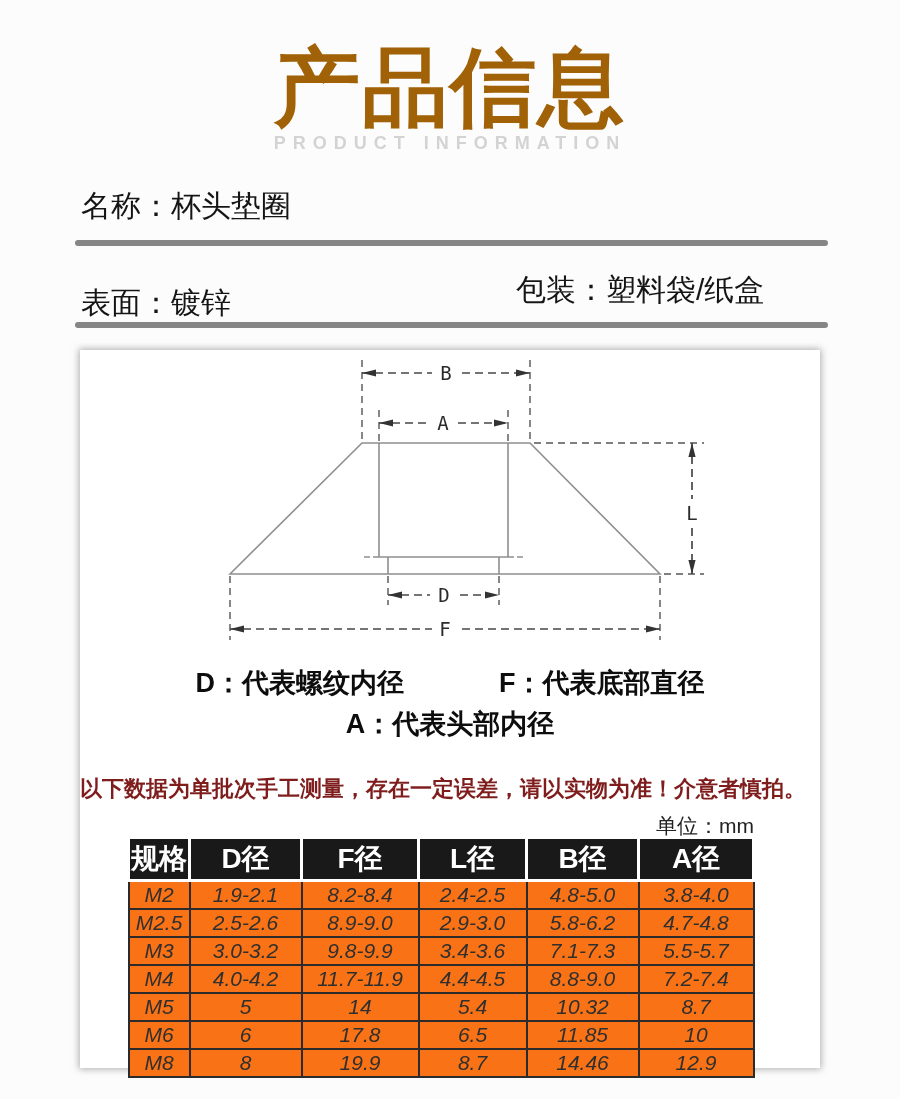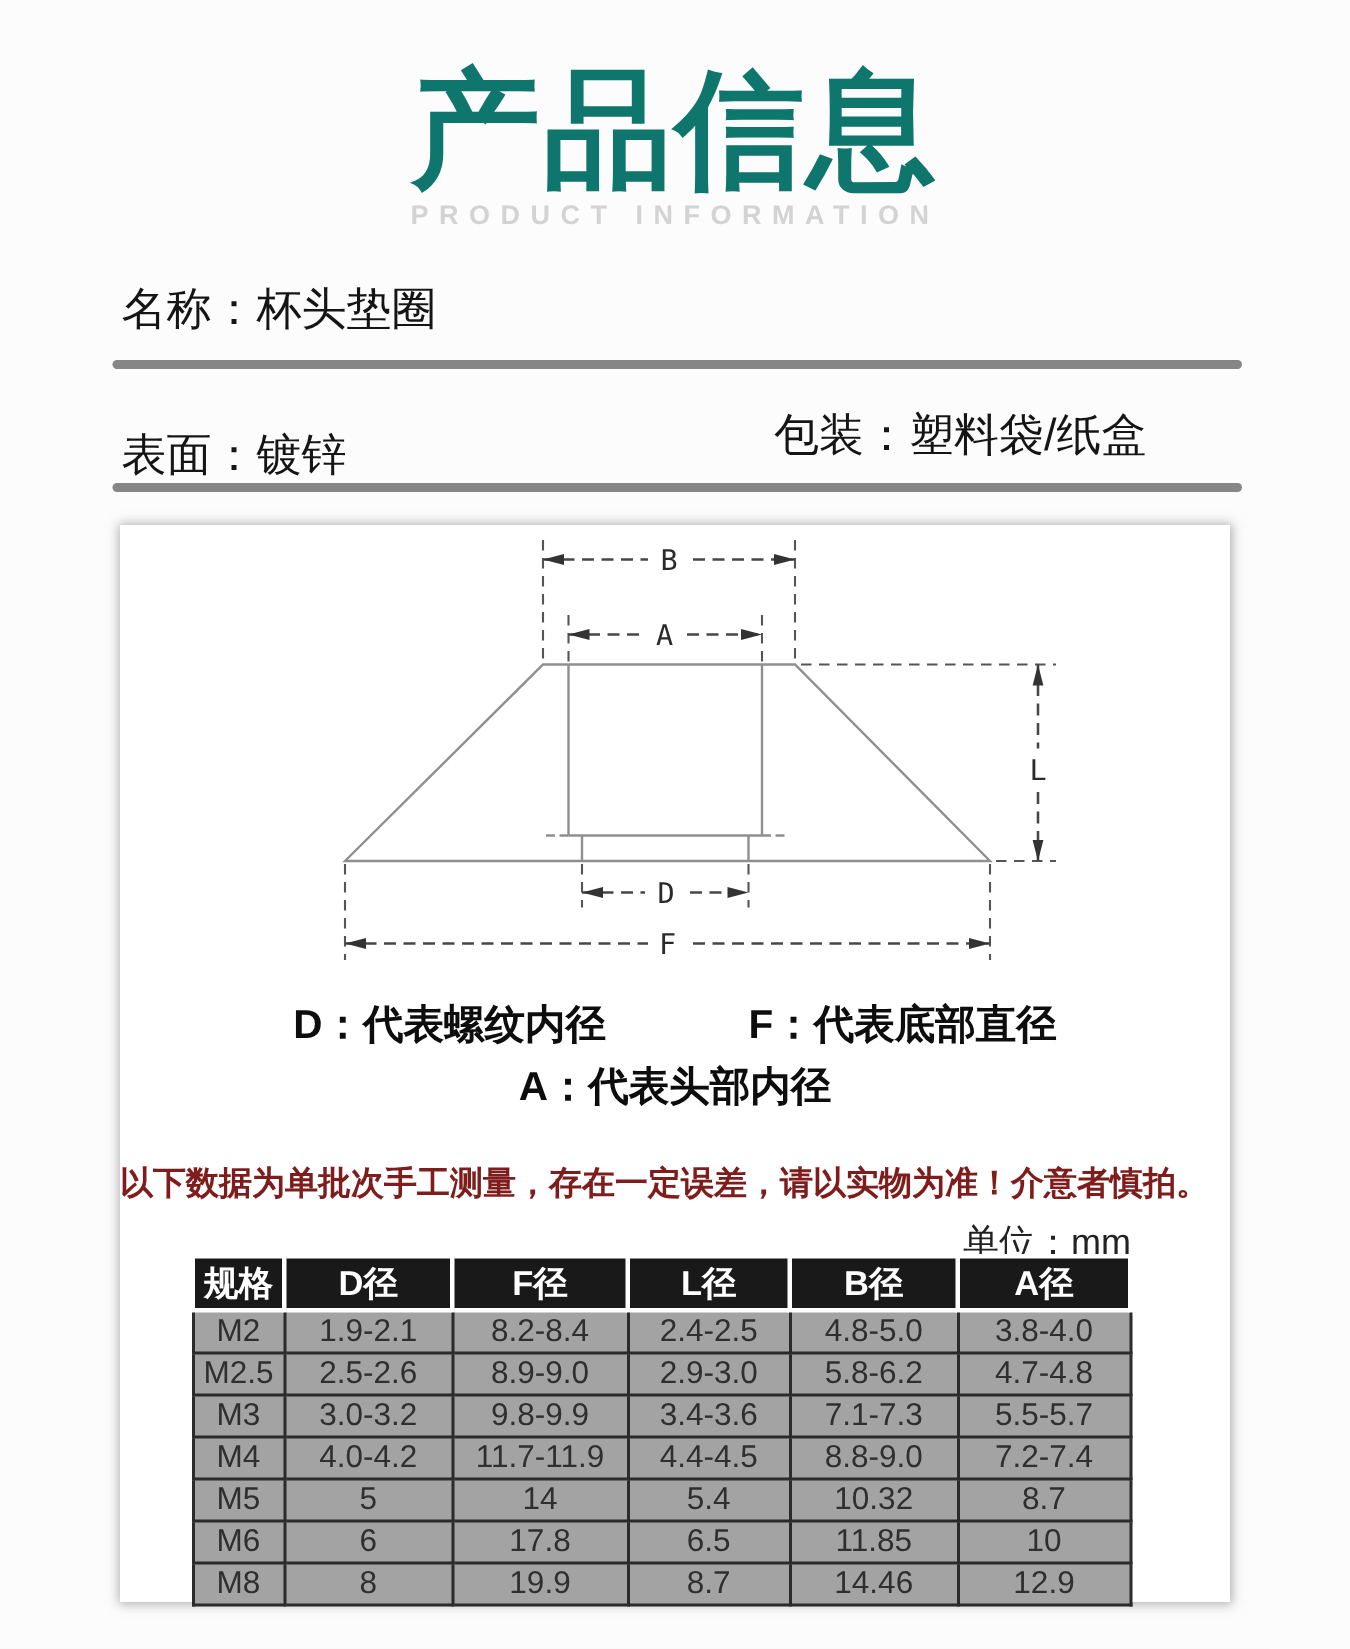--- a/index.html
+++ b/index.html
@@ -1,21 +1,21 @@
 <!DOCTYPE html>
 <html><head>
 <meta charset="utf-8">
 <style>
   html,body{margin:0;padding:0;}
   body{font-family:"Liberation Sans","DejaVu Sans",sans-serif;background:#f4f4f4;}
   .page{position:relative;width:900px;height:1099px;background:#fcfcfc;overflow:hidden;}
 
   
   .hdr{position:absolute;left:0;top:44px;width:100%;text-align:center;}
-  .title{margin:0;font-size:86px;line-height:1;font-weight:900;color:#0f766e;letter-spacing:2px;}
+  .title{margin:0;font-size:86px;line-height:1;font-weight:900;color:#a16207;letter-spacing:2px;}
   .subtitle{margin-top:3px;font-size:18px;font-weight:bold;color:#d3d3d3;letter-spacing:7px;}
 
   
   .field{position:absolute;font-size:30px;color:#151515;white-space:nowrap;font-weight:500;text-align:right;}
   .f1{left:81px;top:186px;}
   .f2{left:516px;top:186px;}
   .f3{left:81px;top:283px;}
   .f4{left:516px;top:270px;}
   .bar{position:absolute;left:75px;width:753px;height:6px;background:#868686;border-radius:3px;}
   .bar1{top:240px;}
@@ -29,27 +29,27 @@
   .dim-label{font-family:"DejaVu Sans Mono","Liberation Mono",monospace;font-size:19px;fill:#2a2a2a;}
 
   .legend{position:absolute;left:0;top:313px;width:100%;}
   .legend-line{display:flex;justify-content:center;font-size:27px;font-weight:bold;color:#0d0d0d;line-height:41px;white-space:nowrap;}
   .legend-line.l1{gap:95px;}
   .legend-line.l2{gap:38px;}
 
   .warning{position:absolute;left:0;top:424px;width:100%;text-align:left;
            font-size:22px;font-weight:bold;color:#7f1d1d;white-space:nowrap;}
 
-  .unit{position:absolute;top:462px;right:66px;font-size:24px;color:#222;}
+  .unit{position:absolute;top:462px;right:66px;font-size:21px;color:#222;}
 
   table.spec{position:absolute;left:47px;top:486px;width:625px;border-collapse:collapse;
              table-layout:fixed;text-align:center;}
-  table.spec th{background:#191919;color:#ffffff;font-size:23px;font-weight:bold;
+  table.spec th{background:#191919;color:#ffffff;font-size:28px;font-weight:bold;
                 height:24px;padding:1px 0;border:3px solid #ffffff;}
-  table.spec td{border:2px solid #2b2b2b;font-size:21px;color:#2f2f2f;height:26px;padding:0;background:#a3a3a3;}
+  table.spec td{border:2px solid #2b2b2b;font-size:21px;color:#2f2f2f;height:26px;padding:0;background:#f97316;font-style:italic;}
 </style>
 </head>
 <body>
 
 <div class="page">
 
   <div class="hdr">
     <h1 class="title">产品信息</h1>
     <div class="subtitle">PRODUCT INFORMATION</div>
   </div>

